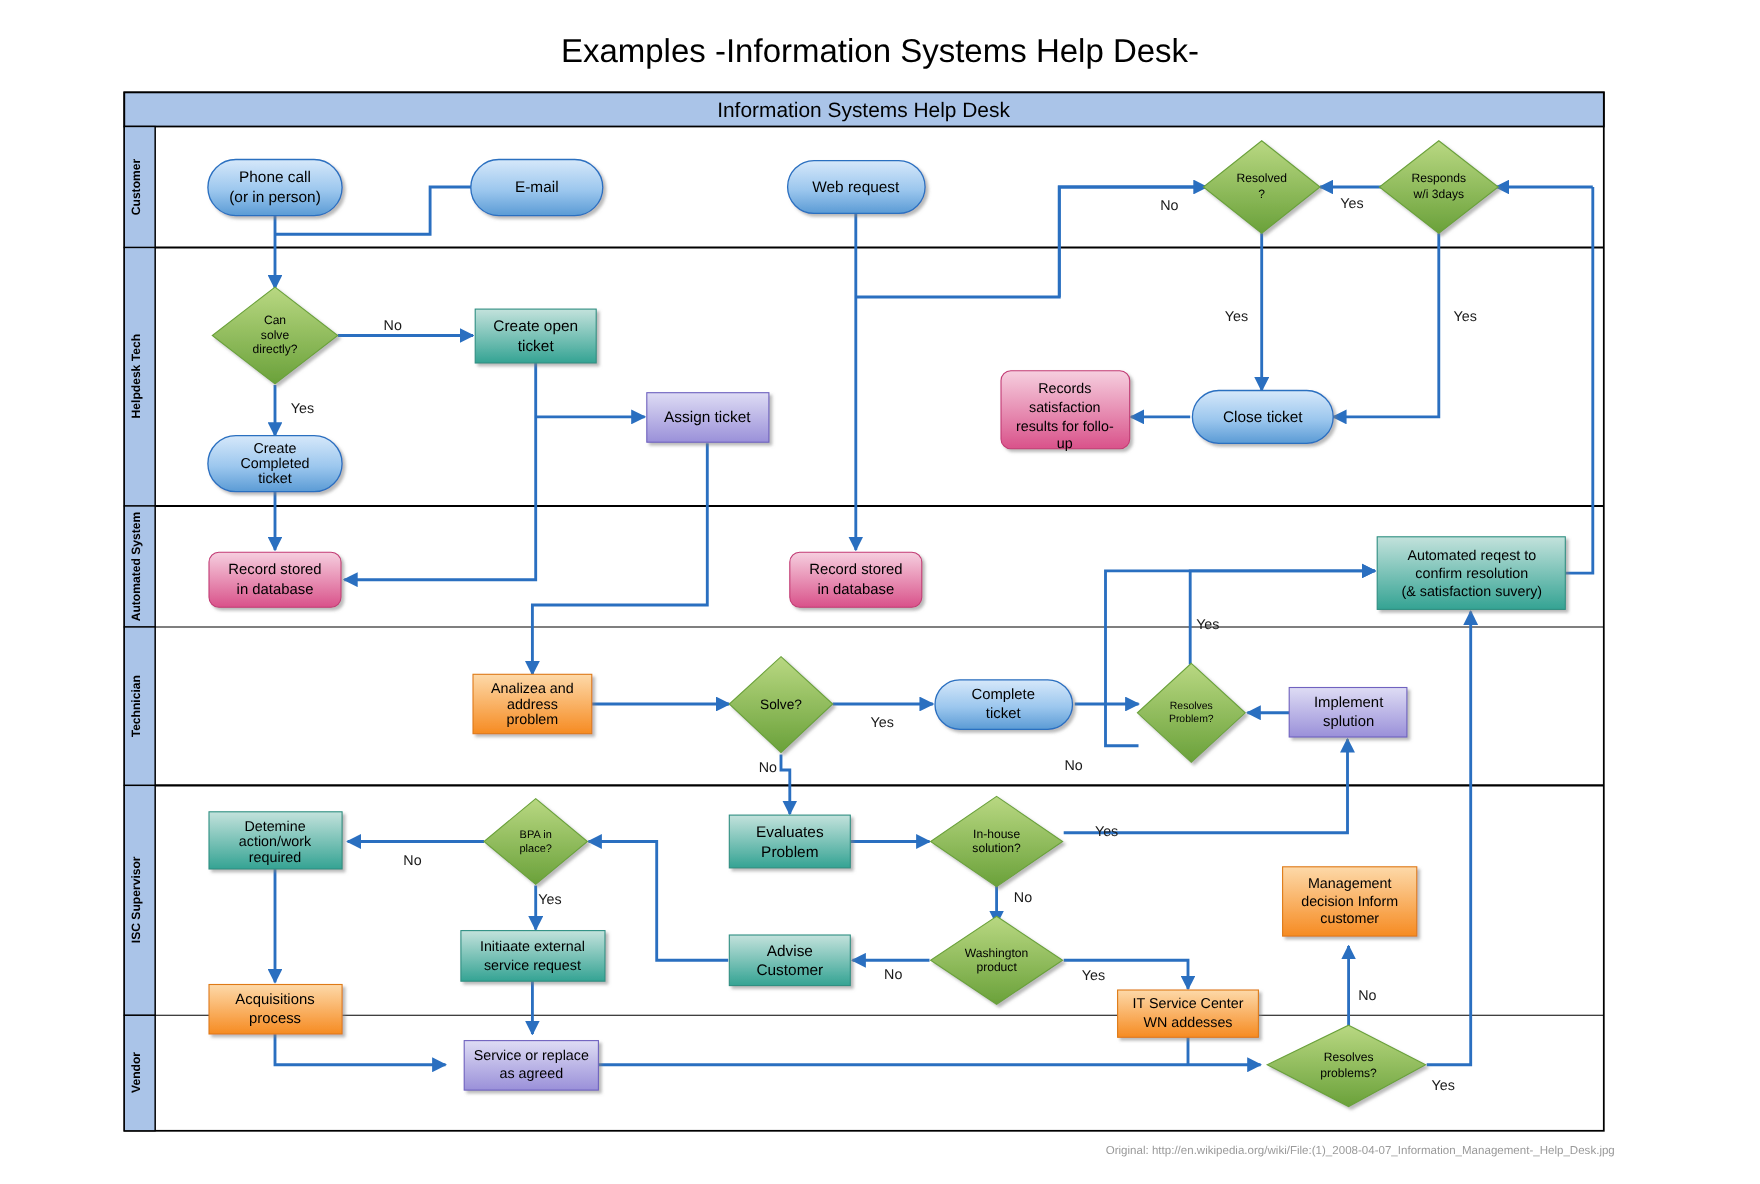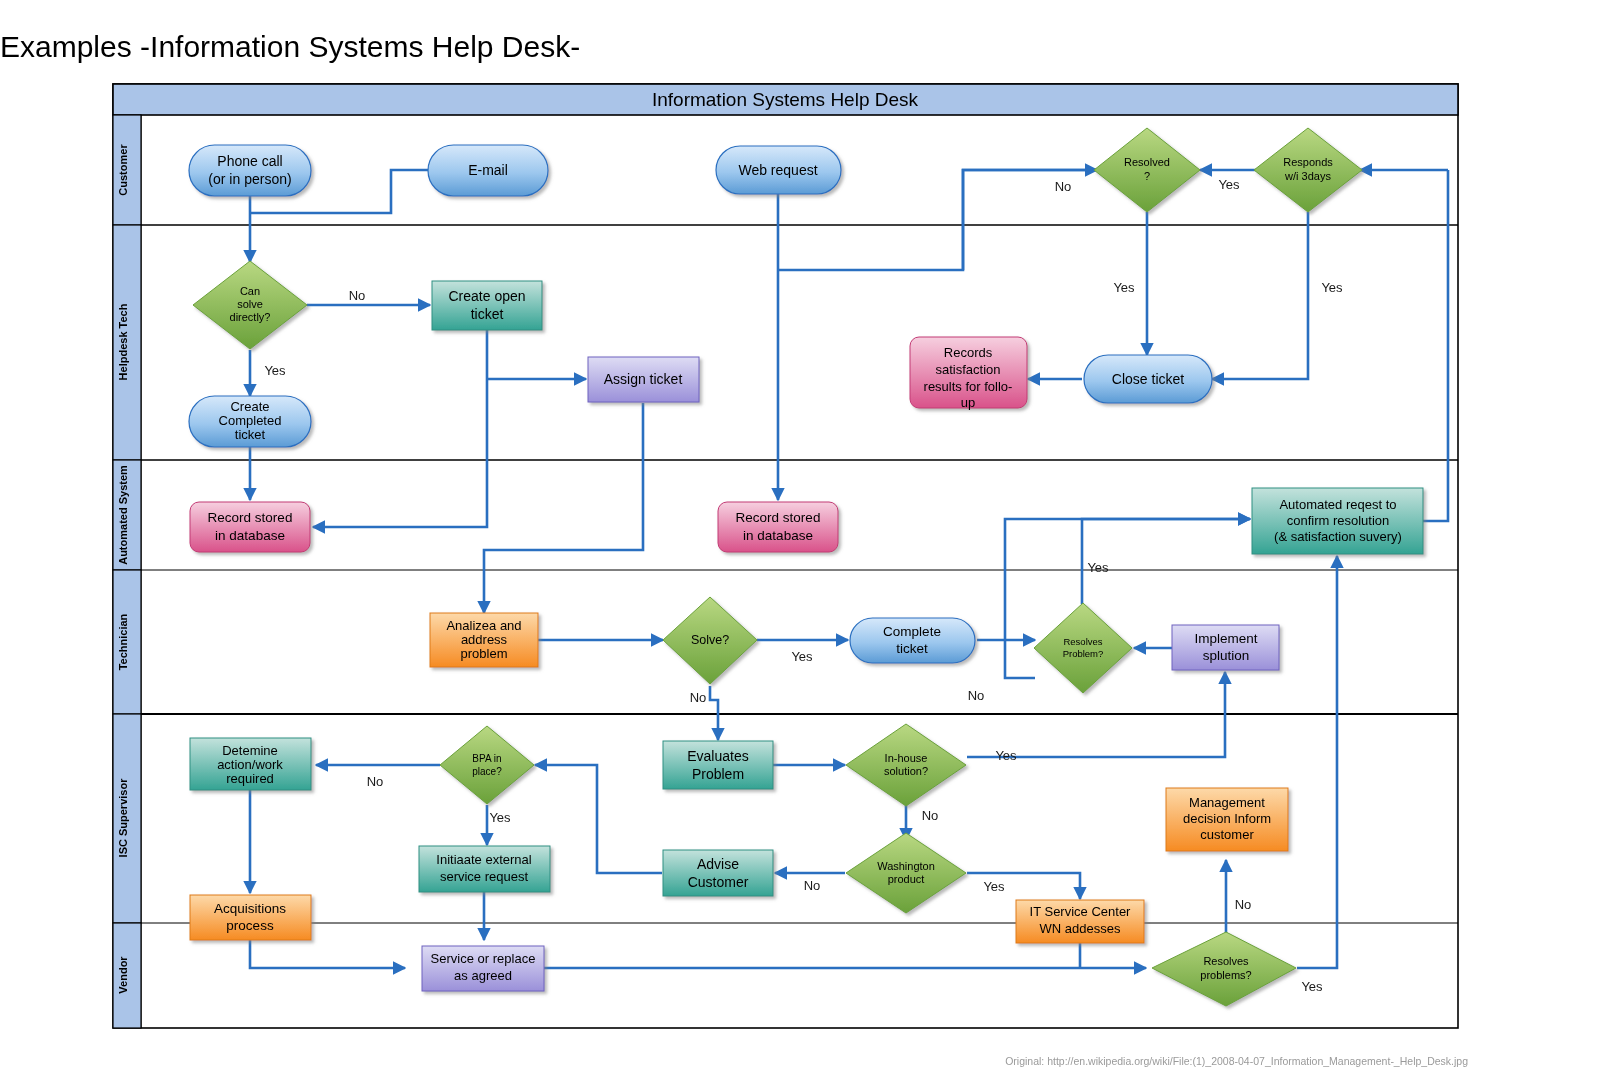--- a/index.html
+++ b/index.html
@@ -13,21 +13,21 @@
     width: 1600px;
     height: 1076px;
     background: #ffffff;
     overflow: hidden;
   }
   .diagram-title {
     position: absolute;
     left: 0;
     top: 30px;
     width: 1600px;
-    text-align: left;
+    text-align: center;
     font-size: 30px;
     color: #000000;
     font-family: "Liberation Sans", sans-serif;
     letter-spacing: 0px;
   }
   svg#flow {
     position: absolute;
     left: 0;
     top: 0;
   }
@@ -57,21 +57,20 @@
     text-anchor: middle;
   }
   .footer-note {
     position: absolute;
     right: 132px;
     top: 1040px;
     font-size: 10.5px;
     color: #9a9a9a;
     font-family: "Liberation Sans", sans-serif;
     white-space: nowrap;
-    margin-top: 15px;
   }
 </style>
 </head>
 <body>
 
 <div id="page">
 
   <div class="diagram-title">Examples -Information Systems Help Desk-</div>
 
   <svg id="flow" width="1600" height="1076" viewBox="0 0 1600 1076">

